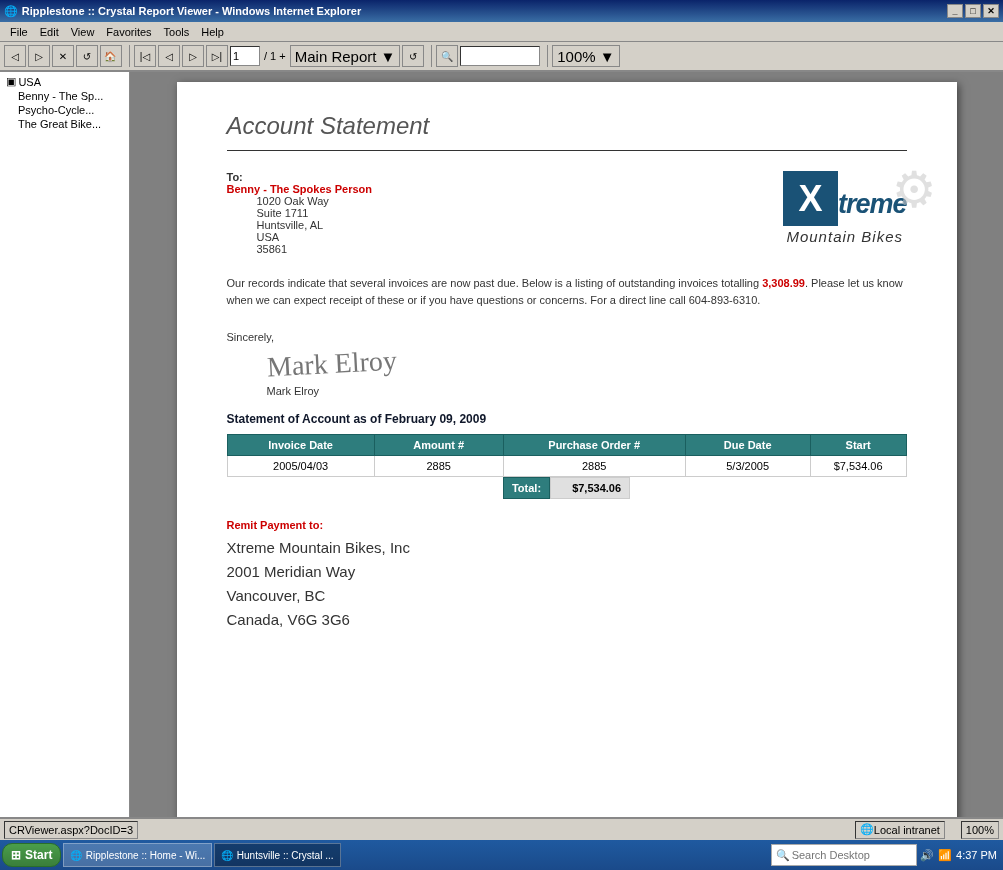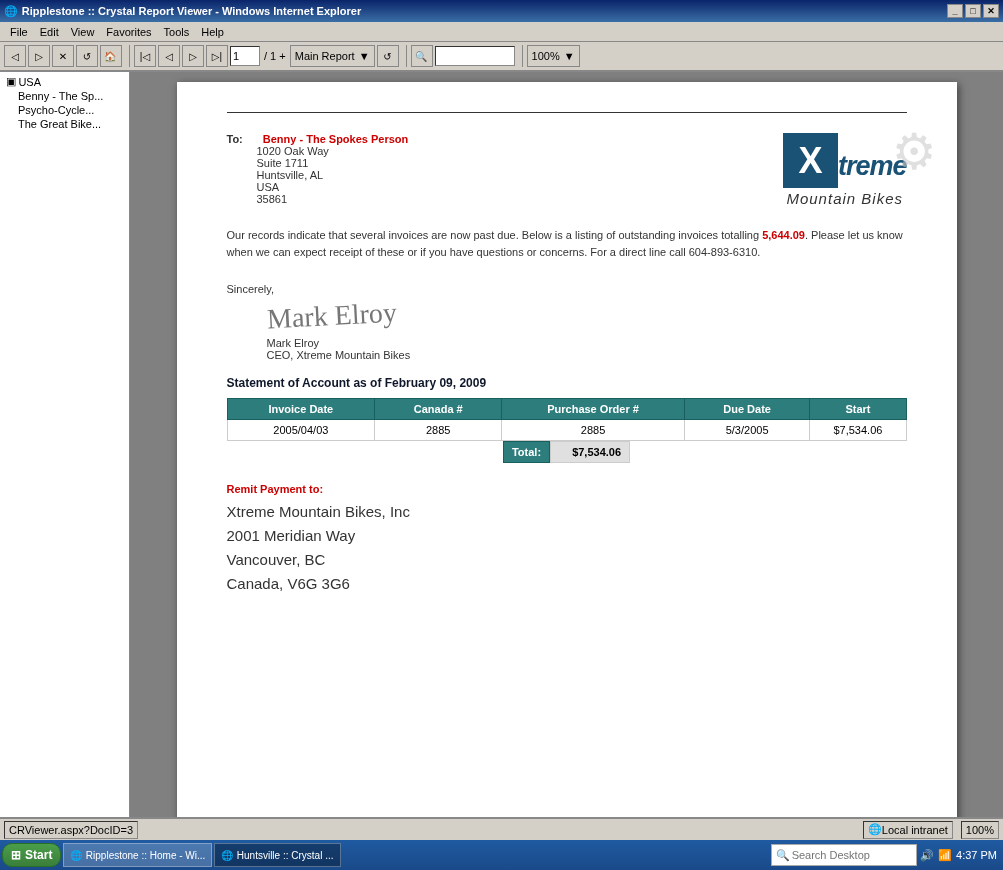--- a/index.html
+++ b/index.html
@@ -70,21 +70,21 @@
       border: 1px inset #888;
       background: white;
       height: 20px;
       font-size: 11px;
       padding: 0 2px;
     }
     .tb-dropdown {
       background: #d4d0c8;
       border: 1px solid #888;
       height: 22px;
-      font-size: 11px;
+      font-size: 15px;
       display: flex;
       align-items: center;
       padding: 0 4px;
       cursor: pointer;
       gap: 4px;
     }
 
     
     .main-layout {
       display: flex;
@@ -129,21 +129,21 @@
       margin-bottom: 10px;
     }
     .divider { border-top: 1px solid #333; margin-bottom: 20px; }
 
     .header-row {
       display: flex;
       justify-content: space-between;
       align-items: flex-start;
       margin-bottom: 20px;
     }
-    .address-to { display: flex; gap: 20px; }
+    .address-to { display: flex; gap: 0; flex-direction: column; }
     .address-to-label { color: #333; font-weight: bold; font-size: 11px; }
     .address-name { color: #cc0000; font-weight: bold; font-size: 11px; }
     .address-detail { padding-left: 30px; font-size: 11px; color: #333; }
 
     .body-text { font-size: 11px; color: #333; line-height: 1.5; margin: 20px 0; }
     .amount-red { color: #cc0000; font-weight: bold; }
 
     .sincerely { font-size: 11px; color: #333; margin: 23px 0 5px 0; }
     .signature-area { margin: 5px 0 15px 40px; }
     .sig-name { font-size: 11px; color: #333; }
@@ -193,21 +193,21 @@
 
     
     .status-bar {
       height: 23px;
       background: #d4d0c8;
       border-top: 2px solid #888;
       display: flex;
       align-items: center;
       font-size: 11px;
       padding: 0 4px;
-      gap: 8px;
+      gap: 16px;
     }
     .status-cell {
       border: 1px inset #888;
       padding: 1px 4px;
       height: 18px;
       display: flex;
       align-items: center;
       font-size: 11px;
       background: #d4d0c8;
     }
@@ -398,20 +398,21 @@
       </div>
       <div class="sidebar-child">
         <span>The Great Bike...</span>
       </div>
     </div>
   </div>
 
   <div class="report-area">
     <div class="report-page">
 
+      <div class="account-title">Account Statement</div>
       <div class="divider"></div>
 
       <div class="header-row">
         <div>
           <div class="address-to">
             <span class="address-to-label">To:</span>
             <span class="address-name">Benny - The Spokes Person</span>
           </div>
           <div class="address-detail">1020 Oak Way</div>
           <div class="address-detail">Suite 1711</div>
@@ -426,40 +427,39 @@
               <span>X</span>
             </div>
             <span class="treme-text">treme</span>
             <div class="gear-decoration">⚙</div>
           </div>
           <div class="mountain-bikes-text">Mountain Bikes</div>
         </div>
       </div>
 
       <div class="body-text">
-        <span>Our records indicate that several invoices are now past due. Below is a listing of outstanding invoices totalling </span><span class="amount-red">5,644.09</span><span>. Please let us know when we can expect receipt of these or if you have questions or concerns.  For a direct line call 604-893-6310.</span>
+        <span>Our records indicate that several invoices are now past due. Below is a listing of outstanding invoices totalling </span><span class="amount-red">3,308.99</span><span>. Please let us know when we can expect receipt of these or if you have questions or concerns.  For a direct line call 604-893-6310.</span>
       </div>
 
       <div class="sincerely">Sincerely,</div>
       <div class="signature-area">
         
         <div style="font-family: 'Brush Script MT', cursive; font-size: 28px; color: #555; transform: rotate(-3deg); display: inline-block; margin-bottom: 5px; opacity: 0.8;">
           Mark Elroy
         </div>
         <div class="sig-name">Mark Elroy</div>
-        <div class="sig-title">CEO, Xtreme Mountain Bikes</div>
       </div>
 
       <div class="statement-title">Statement of Account as of February 09, 2009</div>
 
       <table class="invoice-table">
         <thead>
           <tr>
             <th>Invoice Date</th>
-            <th>Canada #</th>
+            <th>Amount #</th>
             <th>Purchase Order #</th>
             <th>Due Date</th>
             <th>Start</th>
           </tr>
         </thead>
         <tbody id="invoice-tbody">
         <tr>
               <td>2005/04/03</td>
               <td>2885</td>
               <td>2885</td>

